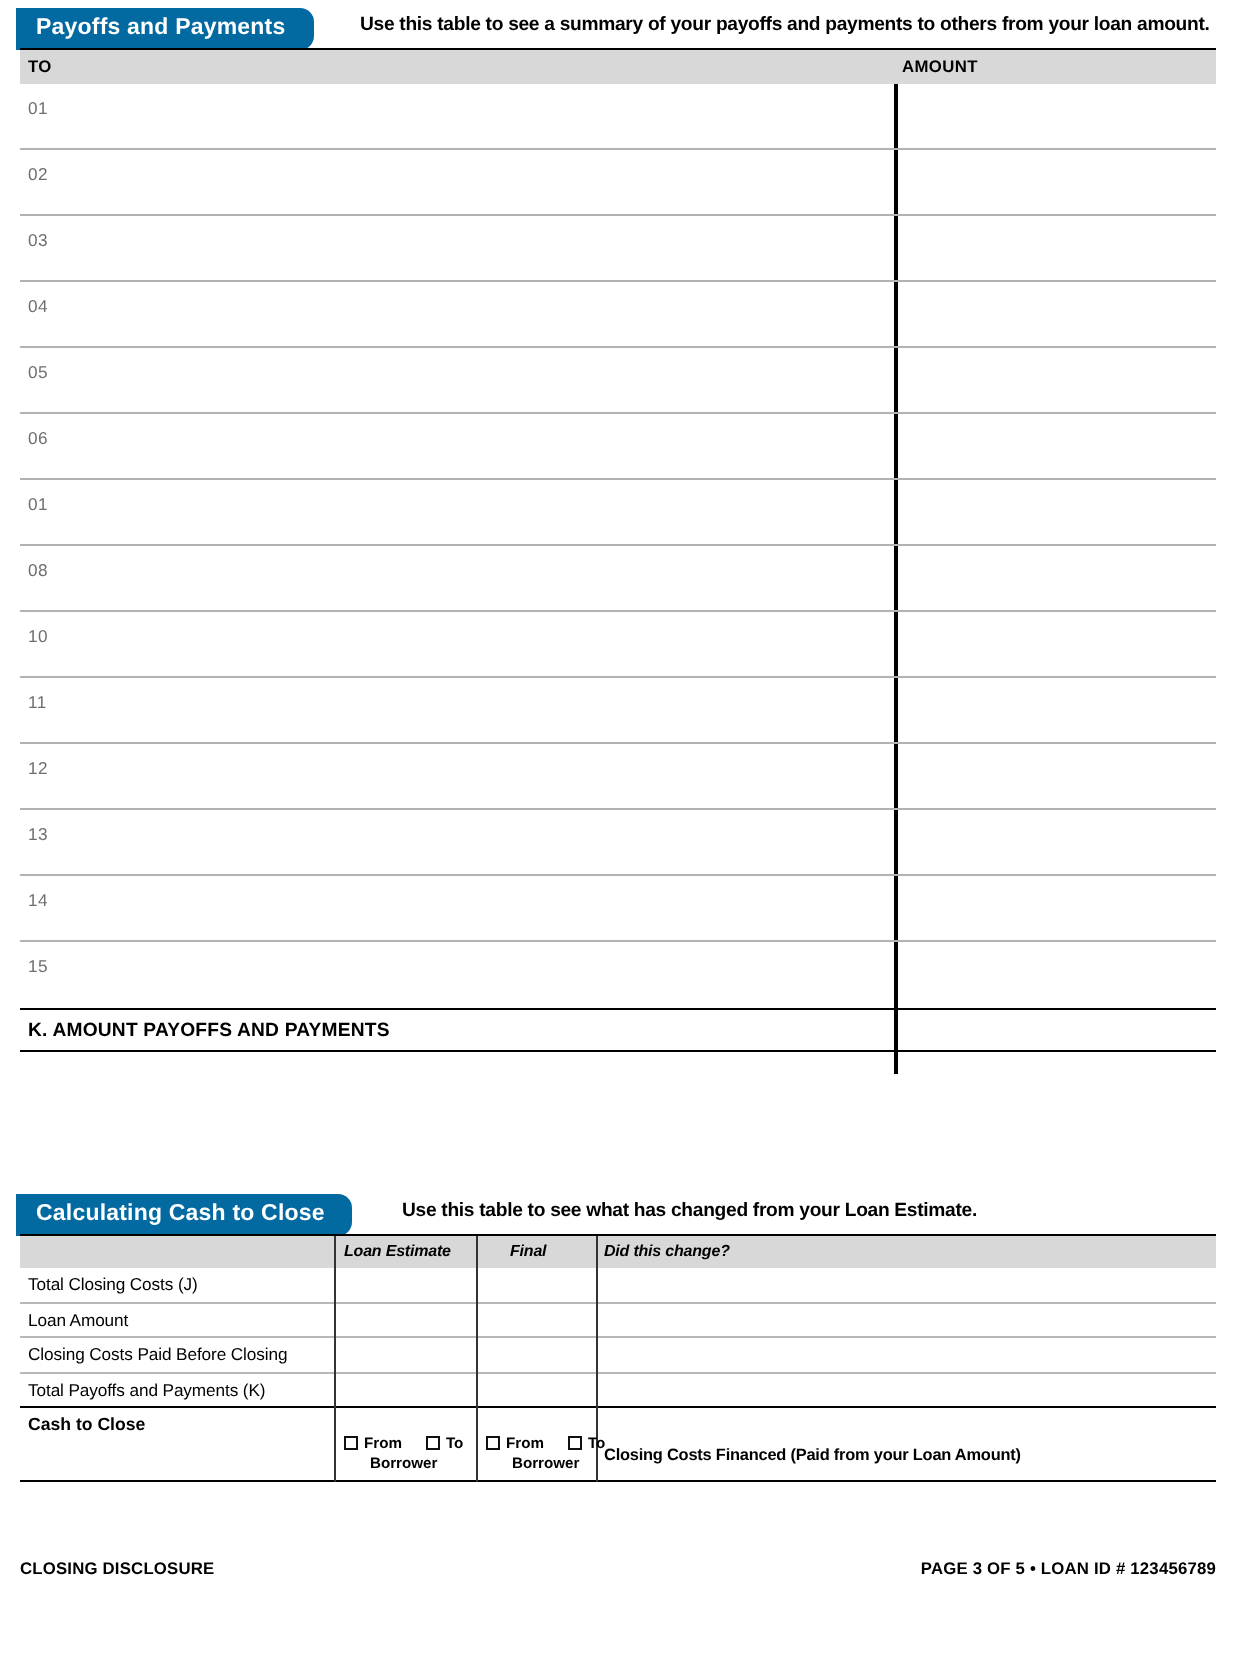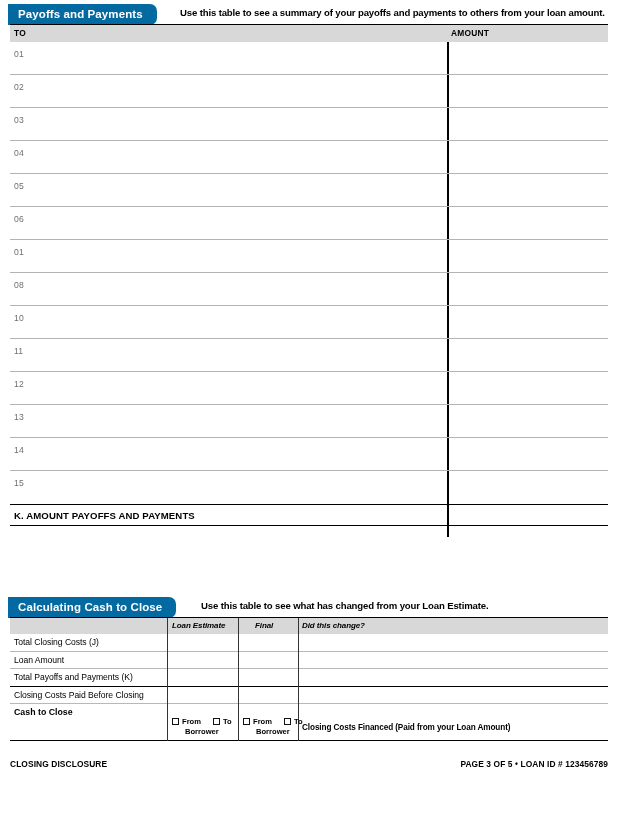--- a/index.html
+++ b/index.html
@@ -405,38 +405,38 @@
         </div>
         <div class="cc-row">
           <span class="lab">Loan Amount</span>
           <span class="lab" style="left: 162px;"></span>
           <span class="lab" style="left: 233px;"></span>
           <span class="lab" style="left: 292px;"></span>
           <span class="cc-vline dark" style="left: 157px; height: 17.5px; top: 0px;"></span>
           <span class="cc-vline dark" style="left: 228px; height: 17.5px; top: 0px;"></span>
           <span class="cc-vline dark" style="left: 288px; height: 17.5px; top: 0px;"></span>
         </div>
+        <div class="cc-row">
+          <span class="lab">Closing Costs Paid Before Closing</span>
+          <span class="lab" style="left: 162px;"></span>
+          <span class="lab" style="left: 233px;"></span>
+          <span class="lab" style="left: 292px;"></span>
+          <span class="cc-vline dark" style="left: 157px; height: 17.5px; top: 0px;"></span>
+          <span class="cc-vline dark" style="left: 228px; height: 17.5px; top: 0px;"></span>
+          <span class="cc-vline dark" style="left: 288px; height: 17.5px; top: 0px;"></span>
+        </div>
         <div class="cc-row thickbot">
           <span class="lab">Total Payoffs and Payments (K)</span>
           <span class="lab" style="left: 162px;"></span>
           <span class="lab" style="left: 233px;"></span>
           <span class="lab" style="left: 292px;"></span>
           <span class="cc-vline dark" style="left: 157px; height: 17.5px; top: 0px;"></span>
           <span class="cc-vline dark" style="left: 228px; height: 17.5px; top: 0px;"></span>
           <span class="cc-vline dark" style="left: 288px; height: 17.5px; top: 0px;"></span>
         </div>
-        <div class="cc-row">
-          <span class="lab">Closing Costs Paid Before Closing</span>
-          <span class="lab" style="left: 162px;"></span>
-          <span class="lab" style="left: 233px;"></span>
-          <span class="lab" style="left: 292px;"></span>
-          <span class="cc-vline dark" style="left: 157px; height: 17.5px; top: 0px;"></span>
-          <span class="cc-vline dark" style="left: 228px; height: 17.5px; top: 0px;"></span>
-          <span class="cc-vline dark" style="left: 288px; height: 17.5px; top: 0px;"></span>
-        </div>
       </div>
 
     <div class="cc-cash">
       <span class="lab">Cash to Close</span>
 
       <span class="cc-vline dark" style="left:157px;height:37px;top:0;"></span>
       <span class="cc-vline dark" style="left:228px;height:37px;top:0;"></span>
       <span class="cc-vline dark" style="left:288px;height:37px;top:0;"></span>
 
       <div class="ckgroup" style="left:162px;">
@@ -458,18 +458,18 @@
           <span class="ckbox"></span>
           <span class="cktxt">To</span>
         </div>
         <div class="ckborrower">Borrower</div>
       </div>
 
       <span class="cc-note" style="left:292px;">Closing Costs Financed (Paid from your Loan Amount)</span>
     </div>
   </div>
 
-  <div class="footer" style="top:760px;">
+  <div class="footer" style="top:780px;">
     <span class="f-left">CLOSING DISCLOSURE</span>
     <span class="f-right">PAGE 3 OF 5 • LOAN ID # 123456789</span>
   </div>
 
 </div>
 
 </body></html>

